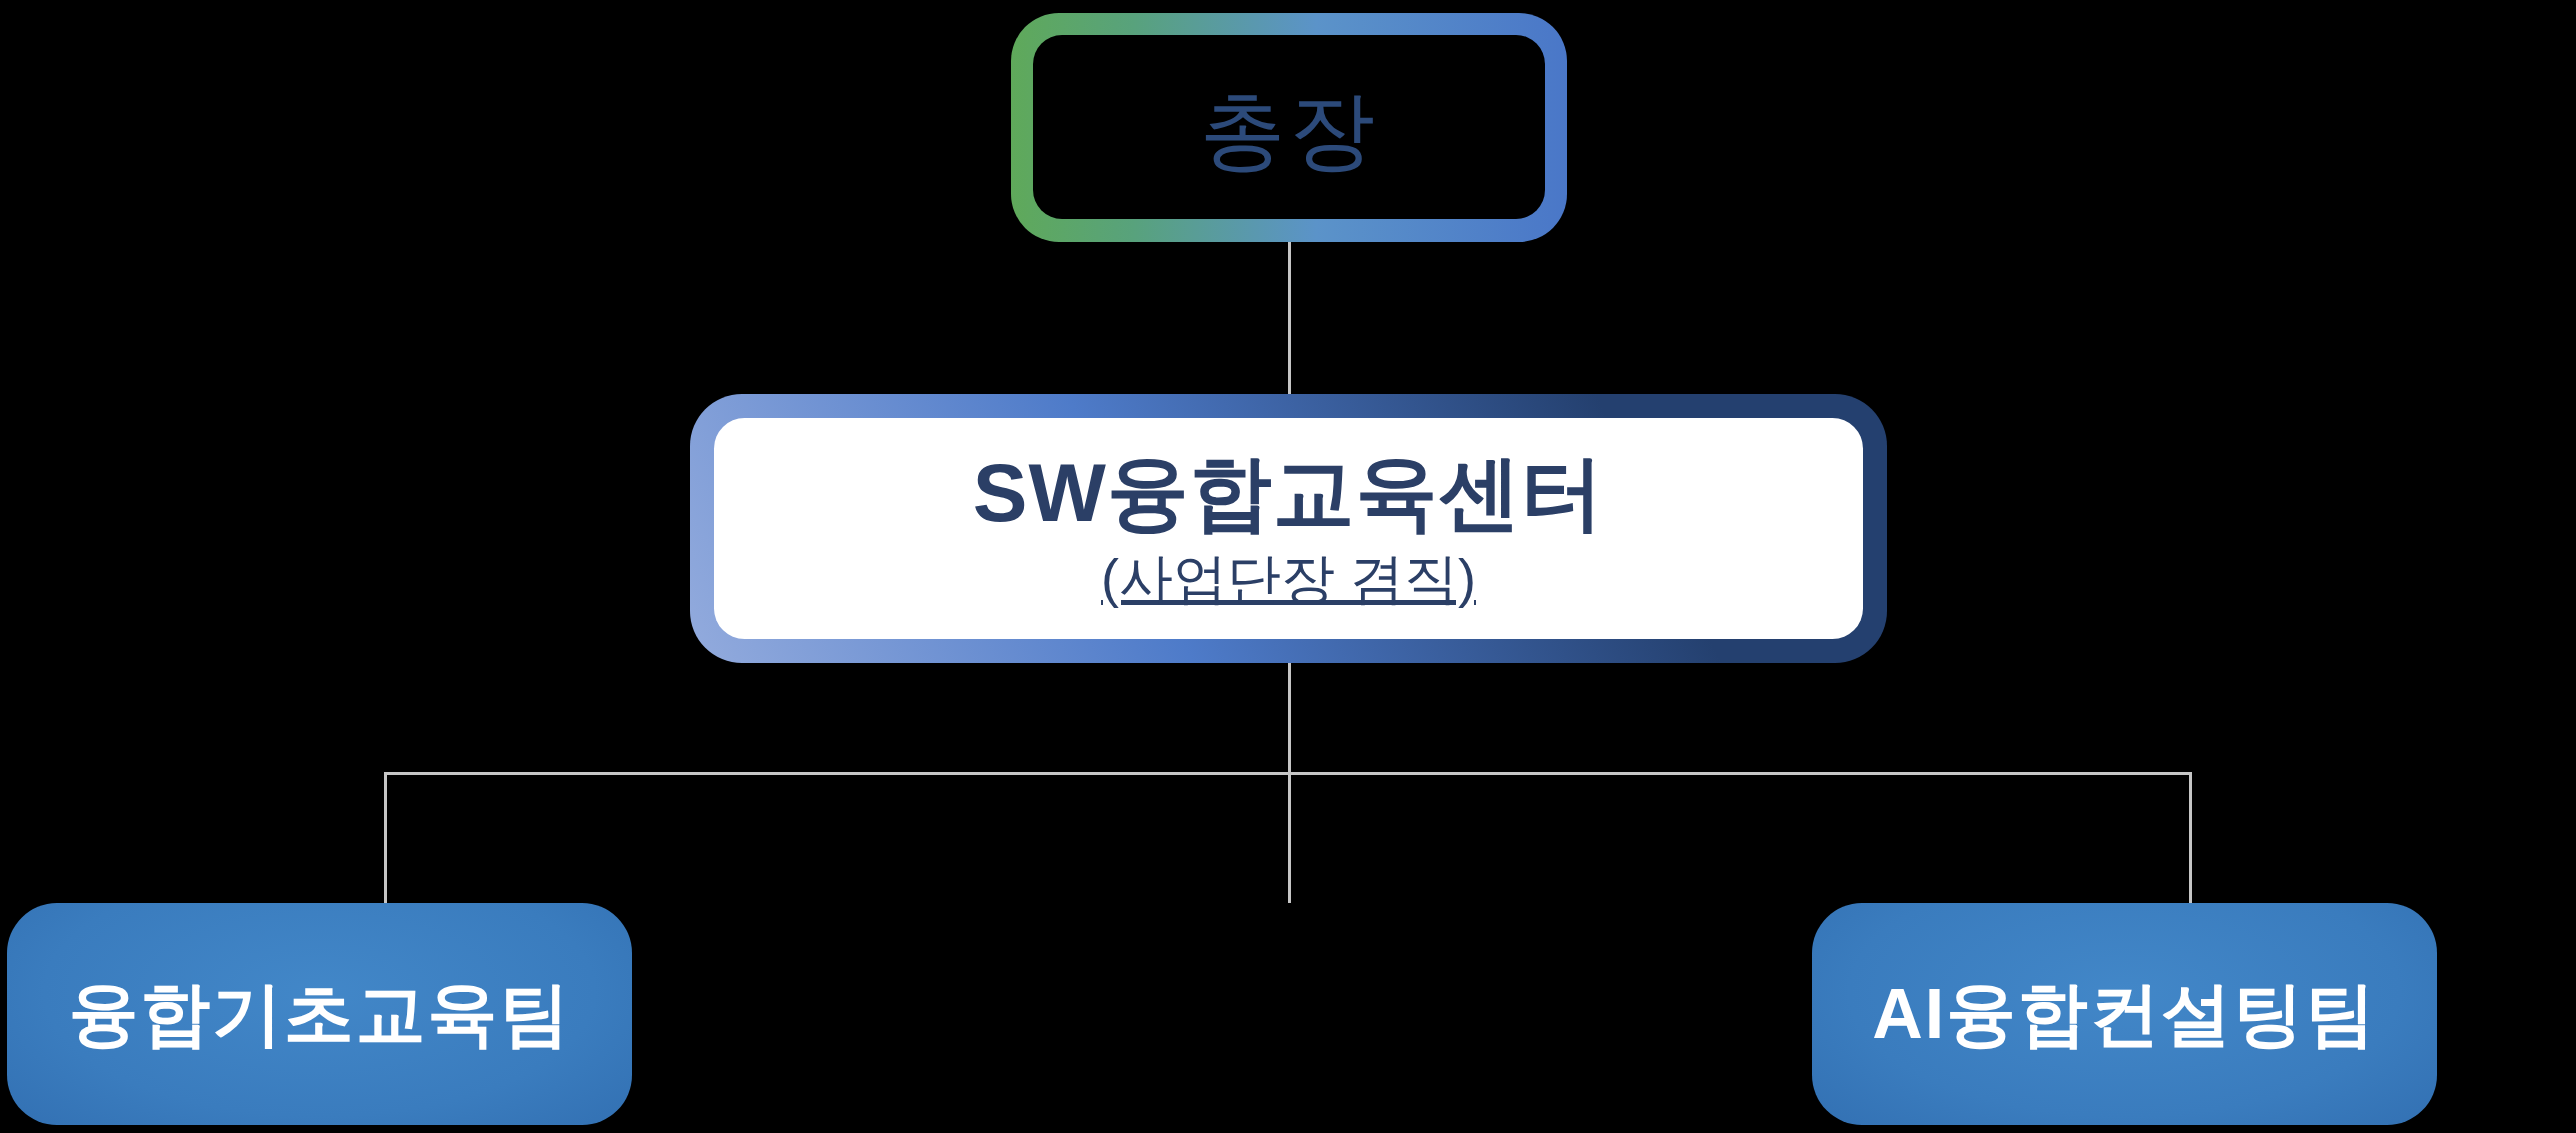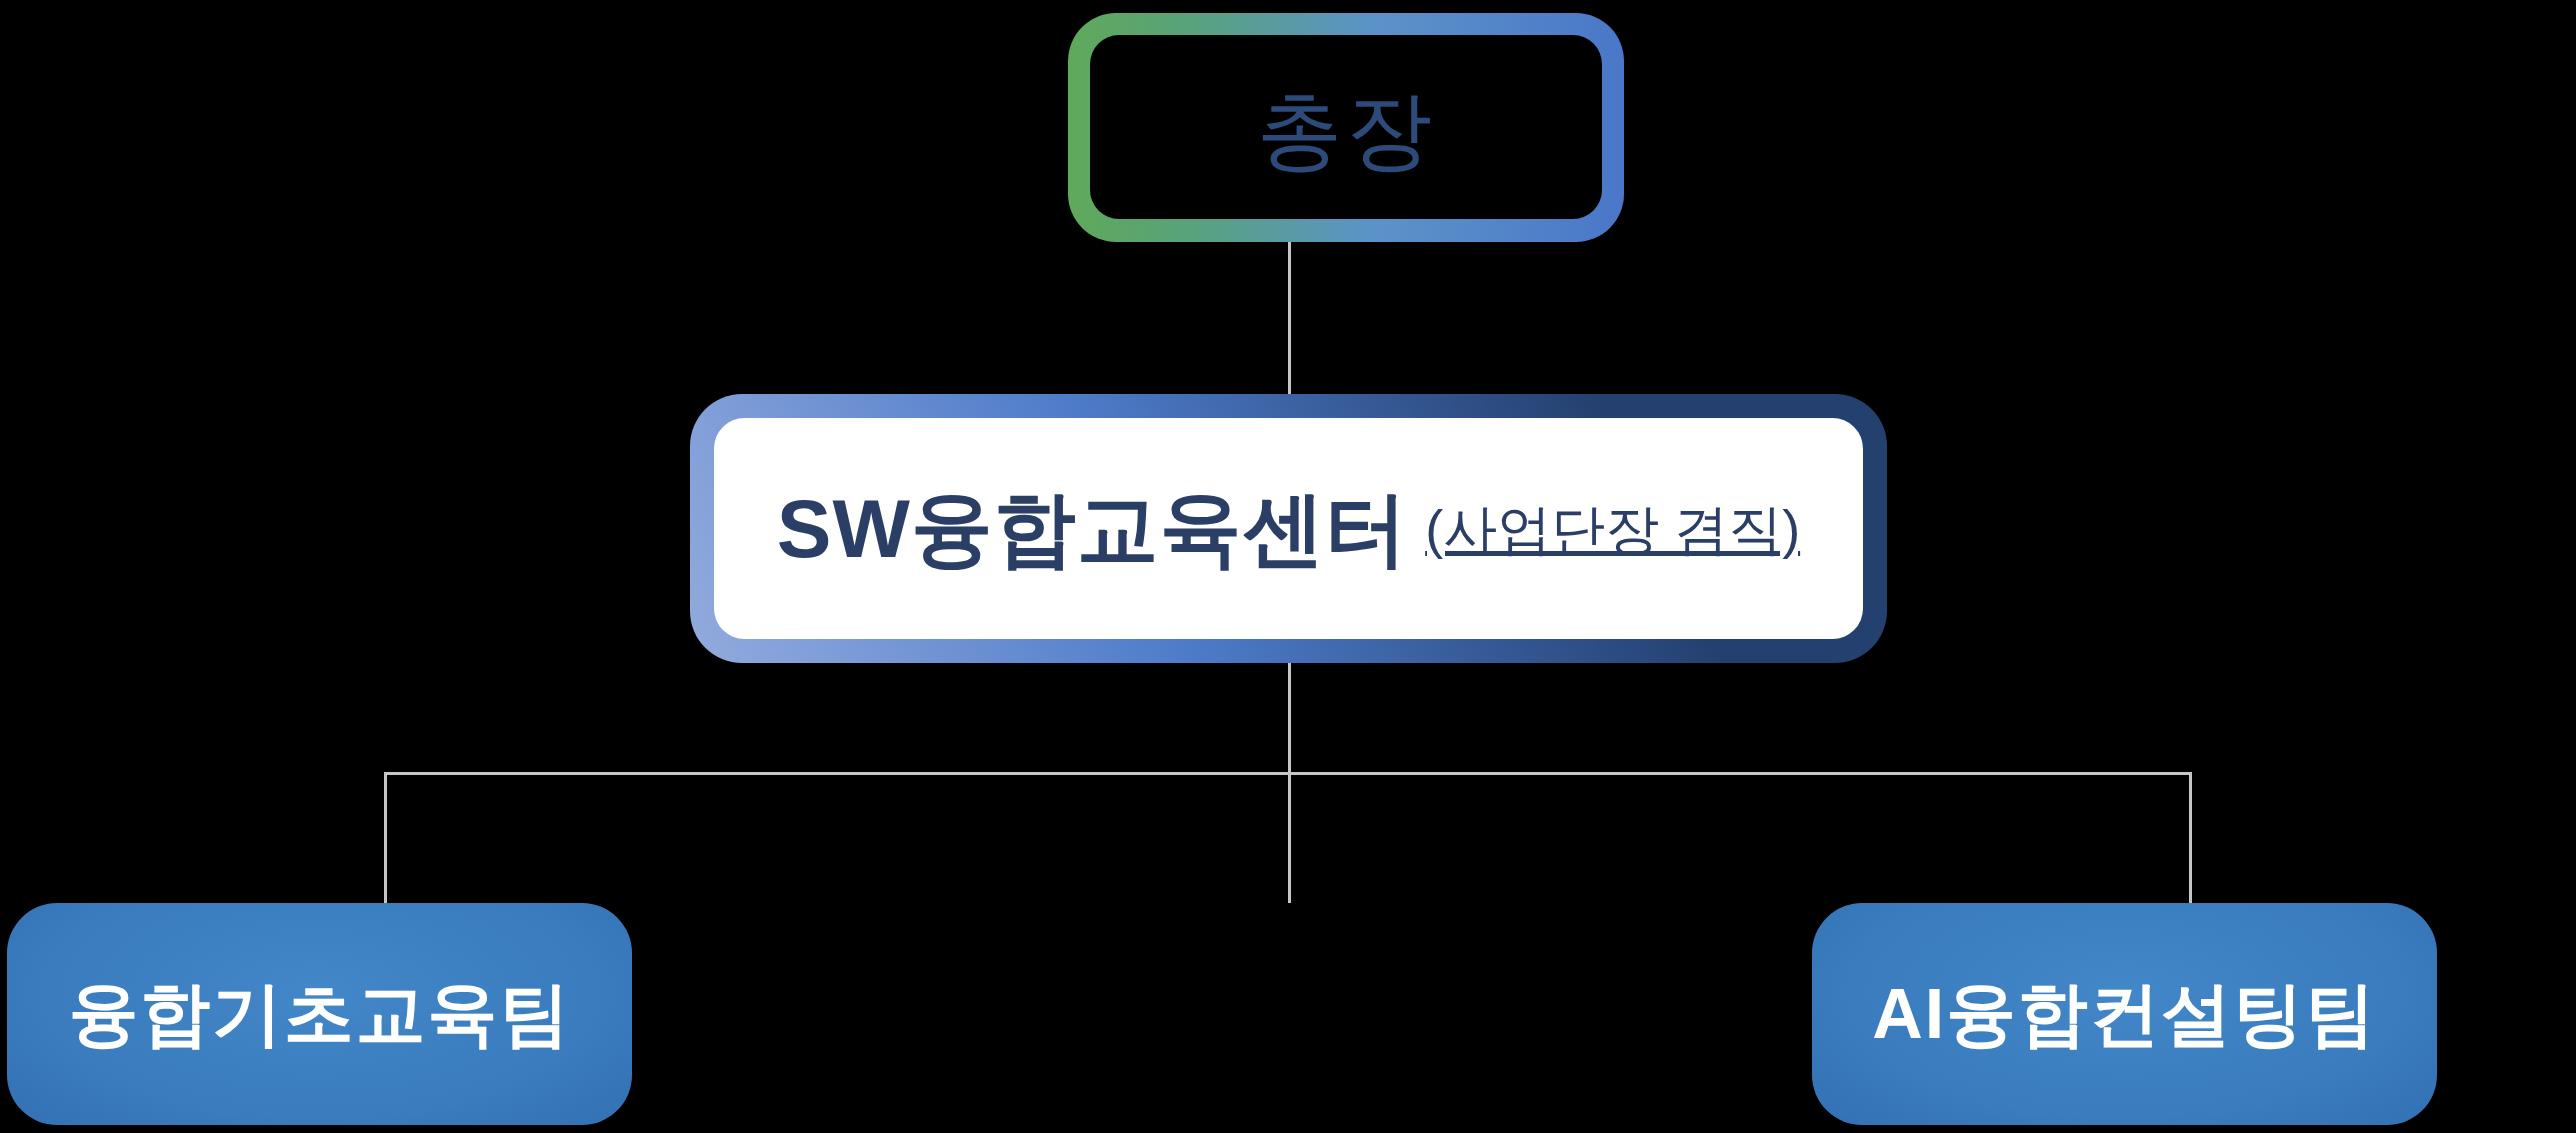--- a/index.html
+++ b/index.html
@@ -12,21 +12,21 @@
     position: relative;
     width: 2576px;
     height: 1133px;
     background: #000000;
     overflow: hidden;
   }
 
   
   .root-node {
     position: absolute;
-    left: 1068px; top: 12.5px;
+    left: 1011px; top: 12.5px;
     width: 556px; height: 229px;
     border-radius: 48px;
     background: linear-gradient(90deg, #5fa95a 0%, #58a27c 22%, #5b93c9 55%, #4a77c8 100%);
   }
   .root-node .inner {
     position: absolute;
     inset: 22.4px;
     background: #000000;
     border-radius: 29px;
     display: flex;
@@ -49,21 +49,21 @@
     width: 1197px; height: 269px;
     border-radius: 52px;
     background: linear-gradient(65deg, #93abdd 0%, #4e7bc9 38%, #24406f 78%, #24406f 100%);
   }
   .center-node .inner {
     position: absolute;
     inset: 24px;
     background: #ffffff;
     border-radius: 30.5px;
     display: flex;
-    flex-direction: row;
+    flex-direction: column;
     align-items: center;
     justify-content: center;
     gap: 17px;
   }
   .center-title {
     color: #2b3f66;
     font-size: 82px;
     font-weight: 800;
     line-height: 1;
     letter-spacing: 0.9px;

